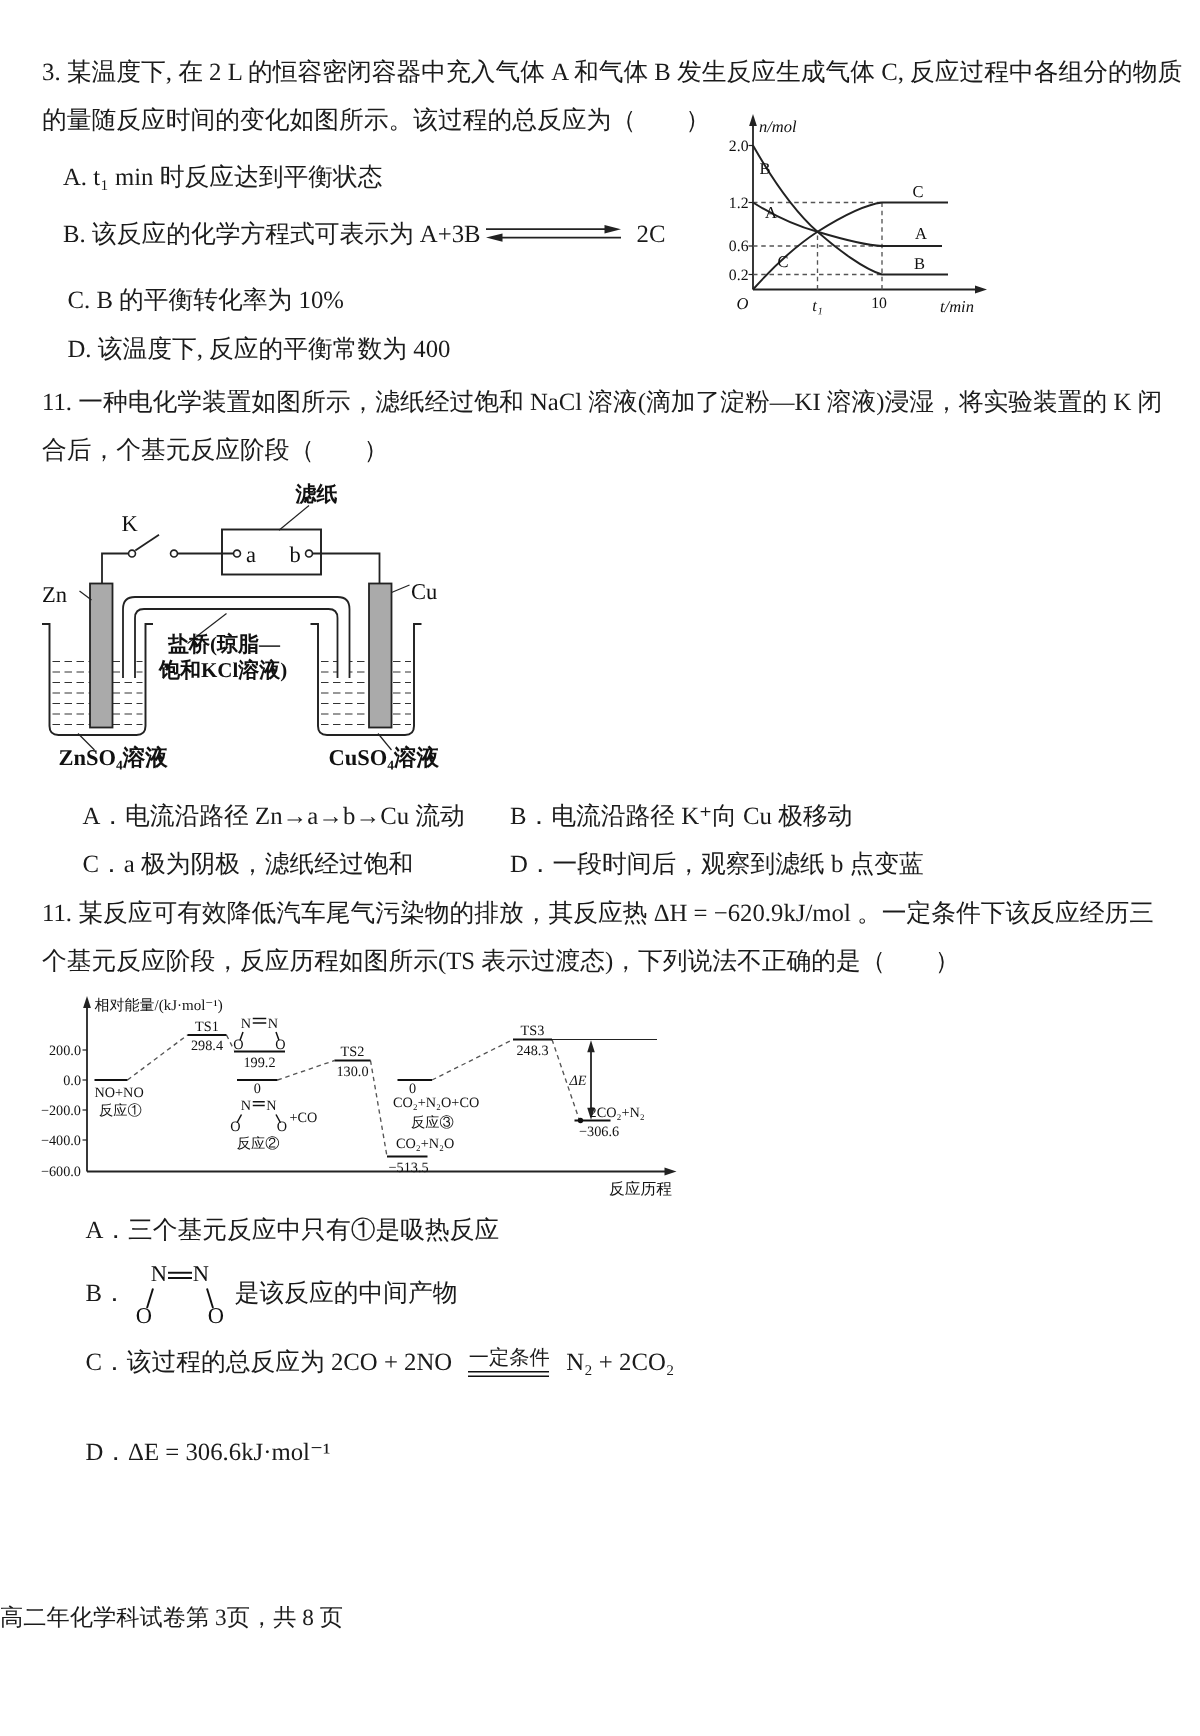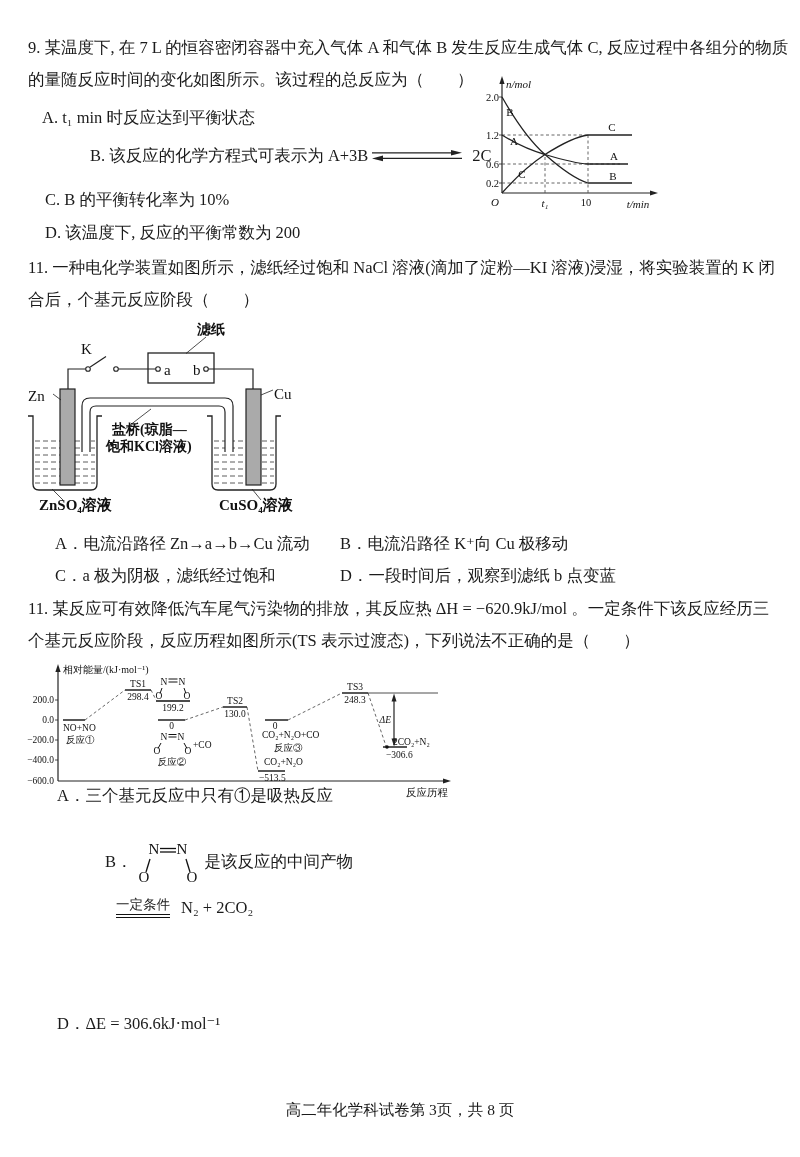--- a/index.html
+++ b/index.html
@@ -4,26 +4,26 @@
 <style>
   * { margin:0; padding:0; box-sizing:border-box; }
   html,body { background:#ffffff; }
   body {
     width:800px; height:1157px; position:relative; overflow:hidden;
     font-family:"Liberation Serif","DejaVu Serif",serif;
     color:#1b1b1b;
   }
   .abs { position:absolute; }
   .line { position:absolute; white-space:nowrap; font-size:16.5px; line-height:1.2; }
-  .opt-flex { display:flex; align-items:center;margin-left:48px; }
+  .opt-flex { display:flex; align-items:center; }
   .eq-arrow { display:inline-block; vertical-align:-1px; margin:0 9px 0 3px; }
   .cond { display:inline-block; text-align:right; margin:0 4px; padding:0 7px; vertical-align:-4px; }
   .cond-text { display:block; font-size:13.5px; line-height:1.15; }
   .cond-line { display:block; height:4.5px; border-top:1.6px solid #111; border-bottom:1.6px solid #111; margin-top:1px; }
-  .footer { position:absolute; top:1100px; left:0; width:100%; text-align:center; font-size:15.5px; }
+  .footer { position:absolute; top:1068px; left:0; width:100%; text-align:left; font-size:15.5px; }
   svg { overflow:visible; }
   svg text { font-family:"Liberation Serif","DejaVu Serif",serif; fill:#111; }
   .t9  { font-size:9.5px; }
   .t10 { font-size:10px; }
   .t105{ font-size:10.5px; }
   .t11 { font-size:11px; }
   .t14b{ font-size:14px; font-weight:bold; }
   .t15 { font-size:15px; }
   .t15b{ font-size:15px; font-weight:bold; }
   .it  { font-style:italic; }
@@ -37,37 +37,37 @@
   .bond { stroke:#111; stroke-width:1; fill:none; }
   .bond13{ stroke:#111; stroke-width:1.3; fill:none; }
   .arrhd { fill:#222; stroke:none; }
   .node { fill:#fff; stroke:#222; stroke-width:1.1; }
   .electrode { fill:#aaaaaa; stroke:#222; stroke-width:1.2; }
   .hatch { stroke:#333; stroke-width:0.8; stroke-dasharray:5 3; fill:none; }
 </style>
 </head>
 <body>
 
-<div class="line" style="left:28px; top:38px">9. 某温度下, 在 7 L 的恒容密闭容器中充入气体 A 和气体 B 发生反应生成气体 C, 反应过程中各组分的物质</div>
+<div class="line" style="left:28px; top:38px">3. 某温度下, 在 2 L 的恒容密闭容器中充入气体 A 和气体 B 发生反应生成气体 C, 反应过程中各组分的物质</div>
 <div class="line" style="left:28px; top:70px">的量随反应时间的变化如图所示。该过程的总反应为（　　）</div>
 <div class="line" style="left:42px; top:108px">A. t₁ min 时反应达到平衡状态</div>
 
 <div class="line opt-flex" style="left:42px; top:146px">
   <span>B. 该反应的化学方程式可表示为 A+3B</span>
   <svg class="eq-arrow" width="92" height="13" viewBox="0 0 92 13">
     <line class="ln" x1="1" y1="3.8" x2="81" y2="3.8"></line>
     <path class="arrhd" d="M91,3.8 L80,1 L80,6.6 Z"></path>
     <line class="ln" x1="11" y1="9.4" x2="91" y2="9.4"></line>
     <path class="arrhd" d="M1,9.4 L12,6.6 L12,12.2 Z"></path>
   </svg>
   <span>2C</span>
 </div>
 
 <div class="line" style="left:45px; top:190px">C. B 的平衡转化率为 10%</div>
-<div class="line" style="left:45px; top:223px">D. 该温度下, 反应的平衡常数为 200</div>
+<div class="line" style="left:45px; top:223px">D. 该温度下, 反应的平衡常数为 400</div>
 
 <svg class="abs" style="left:480px; top:75px" width="185" height="142" viewBox="0 0 185 142">
 
   <line class="ln" x1="22" y1="6" x2="22" y2="118"></line>
   <polygon class="arrhd" points="22,1 19.4,9 24.6,9"></polygon>
   <line class="ln" x1="22" y1="118" x2="172" y2="118"></line>
   <polygon class="arrhd" points="178,118 170,115.4 170,120.6"></polygon>
   <text class="t11 it" x="26" y="13">n/mol</text>
 
   <line class="thin" x1="19" y1="22" x2="22" y2="22"></line>
@@ -245,40 +245,41 @@
   <text class="t9" x="232" y="78">CO₂+N₂O+CO</text>
   <text class="t9" x="244" y="91">反应③</text>
   <text class="t9" x="234" y="105">CO₂+N₂O</text>
   <text class="t9" x="229" y="121">−513.5</text>
   <text class="t9 am" x="325" y="30">TS3</text>
   <text class="t9 am" x="325" y="43">248.3</text>
   <text class="t9" x="363" y="84.5">2CO₂+N₂</text>
   <text class="t9" x="356" y="97.5">−306.6</text>
 </svg>
 
-<div class="line" style="left:57px; top:786px">A．三个基元反应中只有①是吸热反应</div>
+<div class="line" style="left:57px; top:810px">A．三个基元反应中只有①是吸热反应</div>
 
 <div class="line opt-flex" style="left:57px; top:838px">
   <span>B．</span>
   <svg width="64" height="48" viewBox="0 0 64 48" style="margin:0 4px">
     <text class="t15 am" x="17" y="16">N</text>
     <text class="t15 am" x="45" y="16">N</text>
     <line class="bond13" x1="23" y1="10.5" x2="39" y2="10.5"></line>
     <line class="bond13" x1="23" y1="14" x2="39" y2="14"></line>
     <text class="t15 am" x="7" y="44">O</text>
     <text class="t15 am" x="55" y="44">O</text>
     <line class="bond13" x1="13" y1="21" x2="9" y2="34"></line>
     <line class="bond13" x1="49" y1="21" x2="53" y2="34"></line>
   </svg>
   <span>是该反应的中间产物</span>
 </div>
 
 <div class="line opt-flex" style="left:57px; top:897px">
+  <span>C．该过程的总反应为 2CO + 2NO</span>
   <span class="cond">
     <span class="cond-text">一定条件</span>
     <span class="cond-line"></span>
   </span>
   <span>N₂ + 2CO₂</span>
 </div>
 
-<div class="line" style="left:57px; top:1014px">D．ΔE = 306.6kJ·mol⁻¹</div>
+<div class="line" style="left:57px; top:958px">D．ΔE = 306.6kJ·mol⁻¹</div>
 
 <div class="footer">高二年化学科试卷第 3页，共 8 页</div>
 
 </body></html>

